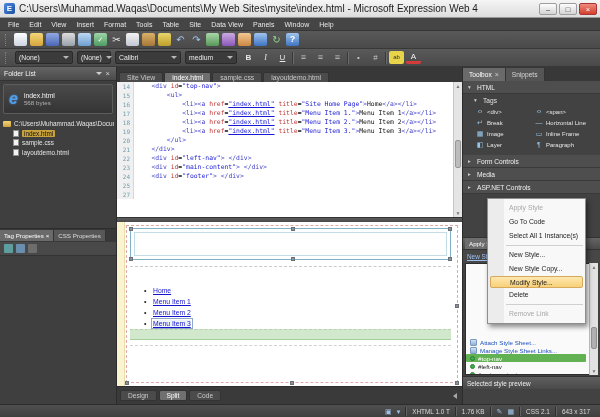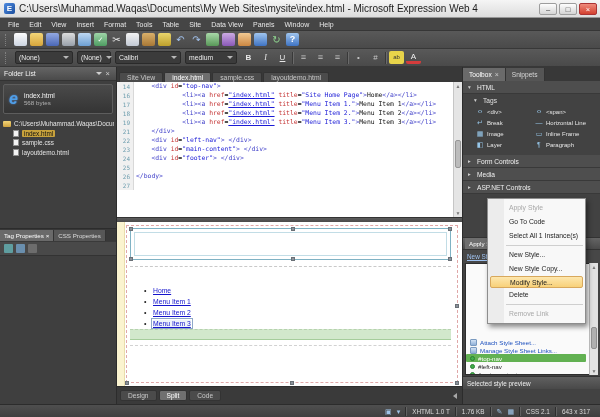--- a/index.html
+++ b/index.html
@@ -338,30 +338,31 @@
 
 <div id="centercol">
   <div class="tabstrip">
       <span class="dtab">Site View</span>
       <span class="dtab active">index.html</span>
       <span class="dtab">sample.css</span>
       <span class="dtab">layoutdemo.html</span>
     </div>
   <div class="codepane">
       <div class="cl"><span class="ln">14</span><span class="lc"><span class="tok-p">    </span><span class="tok-t">&lt;div</span><span class="tok-p"> </span><span class="tok-a">id</span><span class="tok-p">=</span><span class="tok-v">"top-nav"</span><span class="tok-t">&gt;</span></span></div>
+      <div class="cl"><span class="ln">15</span><span class="lc"><span class="tok-p">        </span><span class="tok-t">&lt;ul&gt;</span></span></div>
       <div class="cl"><span class="ln">16</span><span class="lc"><span class="tok-p">            </span><span class="tok-t">&lt;li&gt;&lt;a</span><span class="tok-p"> </span><span class="tok-a">href</span><span class="tok-p">=</span><span class="tok-h">"index.html"</span><span class="tok-p"> </span><span class="tok-a">title</span><span class="tok-p">=</span><span class="tok-v">"Site Home Page"</span><span class="tok-t">&gt;</span><span class="tok-p">Home</span><span class="tok-t">&lt;/a&gt;&lt;/li&gt;</span></span></div>
       <div class="cl"><span class="ln">17</span><span class="lc"><span class="tok-p">            </span><span class="tok-t">&lt;li&gt;&lt;a</span><span class="tok-p"> </span><span class="tok-a">href</span><span class="tok-p">=</span><span class="tok-h">"index.html"</span><span class="tok-p"> </span><span class="tok-a">title</span><span class="tok-p">=</span><span class="tok-v">"Menu Item 1."</span><span class="tok-t">&gt;</span><span class="tok-p">Menu Item 1</span><span class="tok-t">&lt;/a&gt;&lt;/li&gt;</span></span></div>
       <div class="cl"><span class="ln">18</span><span class="lc"><span class="tok-p">            </span><span class="tok-t">&lt;li&gt;&lt;a</span><span class="tok-p"> </span><span class="tok-a">href</span><span class="tok-p">=</span><span class="tok-h">"index.html"</span><span class="tok-p"> </span><span class="tok-a">title</span><span class="tok-p">=</span><span class="tok-v">"Menu Item 2."</span><span class="tok-t">&gt;</span><span class="tok-p">Menu Item 2</span><span class="tok-t">&lt;/a&gt;&lt;/li&gt;</span></span></div>
       <div class="cl"><span class="ln">19</span><span class="lc"><span class="tok-p">            </span><span class="tok-t">&lt;li&gt;&lt;a</span><span class="tok-p"> </span><span class="tok-a">href</span><span class="tok-p">=</span><span class="tok-h">"index.html"</span><span class="tok-p"> </span><span class="tok-a">title</span><span class="tok-p">=</span><span class="tok-v">"Menu Item 3."</span><span class="tok-t">&gt;</span><span class="tok-p">Menu Item 3</span><span class="tok-t">&lt;/a&gt;&lt;/li&gt;</span></span></div>
+      <div class="cl"><span class="ln">20</span><span class="lc"><span class="tok-p">        </span><span class="tok-t">&lt;/ul&gt;</span></span></div>
       <div class="cl"><span class="ln">21</span><span class="lc"><span class="tok-p">    </span><span class="tok-t">&lt;/div&gt;</span></span></div>
       <div class="cl"><span class="ln">22</span><span class="lc"><span class="tok-p">    </span><span class="tok-t">&lt;div</span><span class="tok-p"> </span><span class="tok-a">id</span><span class="tok-p">=</span><span class="tok-v">"left-nav"</span><span class="tok-t">&gt;</span><span class="tok-p"> </span><span class="tok-t">&lt;/div&gt;</span></span></div>
       <div class="cl"><span class="ln">23</span><span class="lc"><span class="tok-p">    </span><span class="tok-t">&lt;div</span><span class="tok-p"> </span><span class="tok-a">id</span><span class="tok-p">=</span><span class="tok-v">"main-content"</span><span class="tok-t">&gt;</span><span class="tok-p"> </span><span class="tok-t">&lt;/div&gt;</span></span></div>
       <div class="cl"><span class="ln">24</span><span class="lc"><span class="tok-p">    </span><span class="tok-t">&lt;div</span><span class="tok-p"> </span><span class="tok-a">id</span><span class="tok-p">=</span><span class="tok-v">"footer"</span><span class="tok-t">&gt;</span><span class="tok-p"> </span><span class="tok-t">&lt;/div&gt;</span></span></div>
       <div class="cl"><span class="ln">25</span><span class="lc"></span></div>
-      <div class="cl"><span class="ln">26</span><span class="lc"><span class="tok-t">&lt;/body&gt;</span></span></div>
       <div class="cl"><span class="ln">27</span><span class="lc"></span></div>
     </div>
   <div class="vscroll">
     <span class="vs-ar">▲</span>
     <span class="vs-thumb"></span>
     <span class="vs-ar dn">▼</span>
   </div>
   <div class="splitter"></div>
   <div class="designpane">
     <span class="dv-marginstrip"></span>

